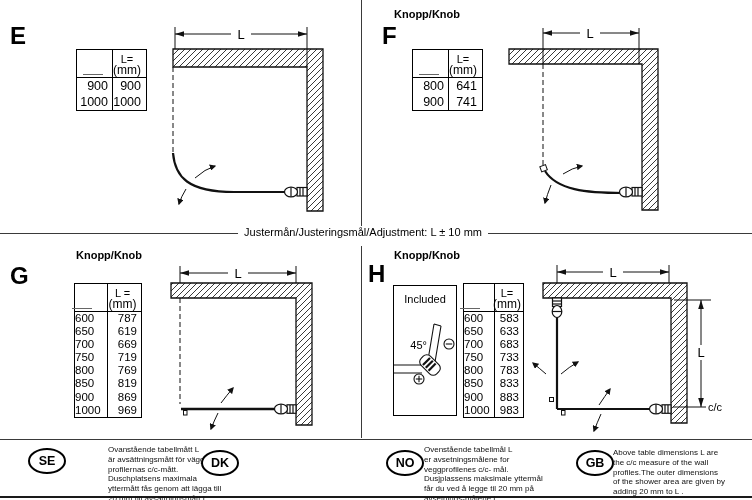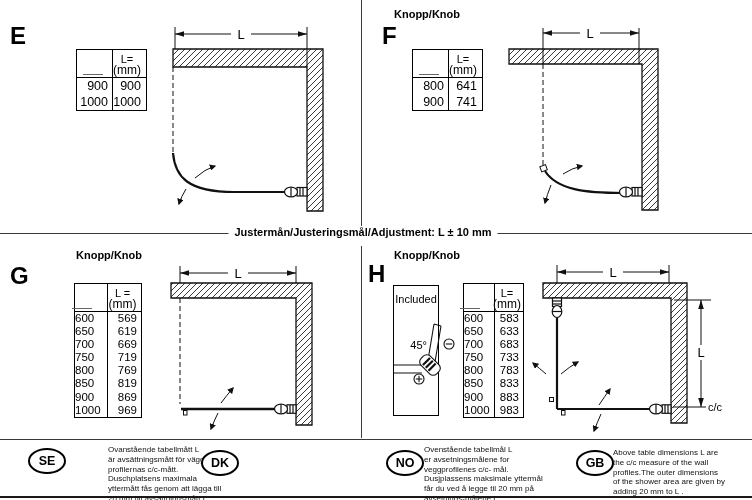--- a/index.html
+++ b/index.html
@@ -4,21 +4,21 @@
 <style>
   html,body{margin:0;padding:0;background:#e8e8e8;}
   #page{position:relative;width:752px;height:500px;background:#ffffff;overflow:hidden;
         font-family:"Liberation Sans",sans-serif;color:#000;}
   .panel-letter{position:absolute;font-size:24px;font-weight:bold;letter-spacing:0;}
   .knob-label{position:absolute;font-size:11px;font-weight:bold;white-space:nowrap;text-align:center;}
   .vline{position:absolute;width:1px;background:#3a3a3a;}
   .hline{position:absolute;height:1px;background:#3a3a3a;}
   .hline2{position:absolute;height:2px;background:#1a1a1a;}
   .adjustment{position:absolute;top:226px;left:363px;transform:translateX(-50%);
-        font-size:11px;font-weight:bold;white-space:nowrap;background:#fff;padding:0 6px;}
+        font-size:11px;font-weight:normal;white-space:nowrap;background:#fff;padding:0 6px;}
   
   .dtable{position:absolute;border:1.6px solid #000;background:#fff;box-sizing:border-box;}
   .dtable .trow{display:flex;}
   .dtable .tc{box-sizing:border-box;}
   .dtable .tc1{border-right:1.6px solid #000;}
   .dtable .thead{border-bottom:1.6px solid #000;height:27px;}
   .dtable .thead .tc{display:flex;flex-direction:column;justify-content:flex-end;
         align-items:center;padding-bottom:2px;}
   .dtable .thead .tc1::after{content:"";display:block;width:20px;border-top:1.3px solid #666;
         margin-top:2px;}
@@ -31,21 +31,21 @@
   .tbl-ef .tc1{padding-right:4px;} .tbl-ef .tc2{padding-right:5px;}
   .tbl-g{width:68px;}
   .tbl-g .tc1{width:33px;} .tbl-g .tc2{width:33px;}
   .tbl-h{width:61px;}
   .tbl-h .tc1{width:31px;} .tbl-h .tc2{width:28px;}
   .tbl-gh .trow:not(.thead){height:13.1px;font-size:11.5px;line-height:13.1px;}
   .tbl-gh .tc1{padding-right:18px;} .tbl-gh .tc2{padding-right:4px;}
   
   .diag{position:absolute;}
   
-  .included-box{position:absolute;left:393px;top:285px;width:46px;height:131px;
+  .included-box{position:absolute;left:393px;top:285px;width:64px;height:131px;
         border:1.2px solid #000;box-sizing:border-box;background:#fff;}
   .included-label{position:absolute;top:7px;left:0;width:100%;text-align:center;
         font-size:11px;}
   
   .badge{position:absolute;width:34px;height:22px;border:2px solid #000;border-radius:50%;
         display:flex;align-items:center;justify-content:center;font-weight:bold;
         font-size:12.5px;background:#fff;text-align:right;}
   .fblock{position:absolute;font-size:8px;line-height:9.8px;color:#111;white-space:nowrap;}
 </style>
 </head>
@@ -182,21 +182,21 @@
   <div class="dtable tbl-gh tbl-g" style="left:74px;top:283px;">
       <div class="trow thead">
         <div class="tc tc1"></div>
         <div class="tc tc2">
           <div class="hl">L =</div>
           <div class="hu">(mm)</div>
         </div>
       </div>
       <div class="trow">
         <div class="tc tc1">600</div>
-        <div class="tc tc2">569</div>
+        <div class="tc tc2">787</div>
       </div>
       <div class="trow">
         <div class="tc tc1">650</div>
         <div class="tc tc2">619</div>
       </div>
       <div class="trow">
         <div class="tc tc1">700</div>
         <div class="tc tc2">669</div>
       </div>
       <div class="trow">

